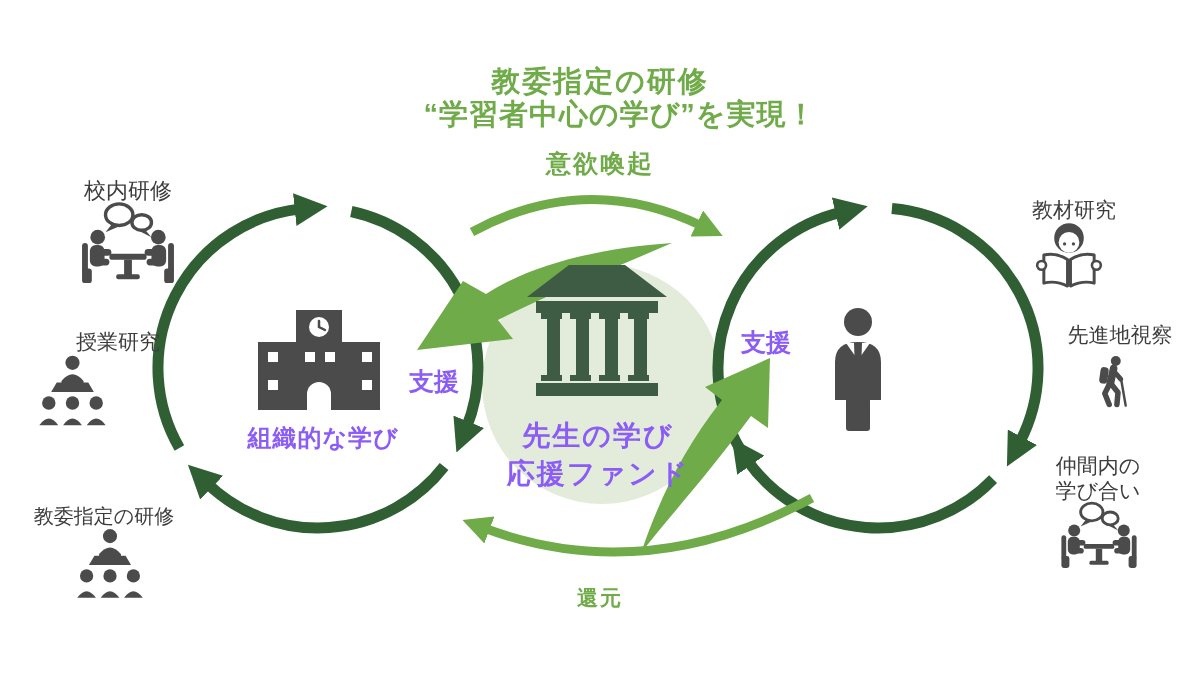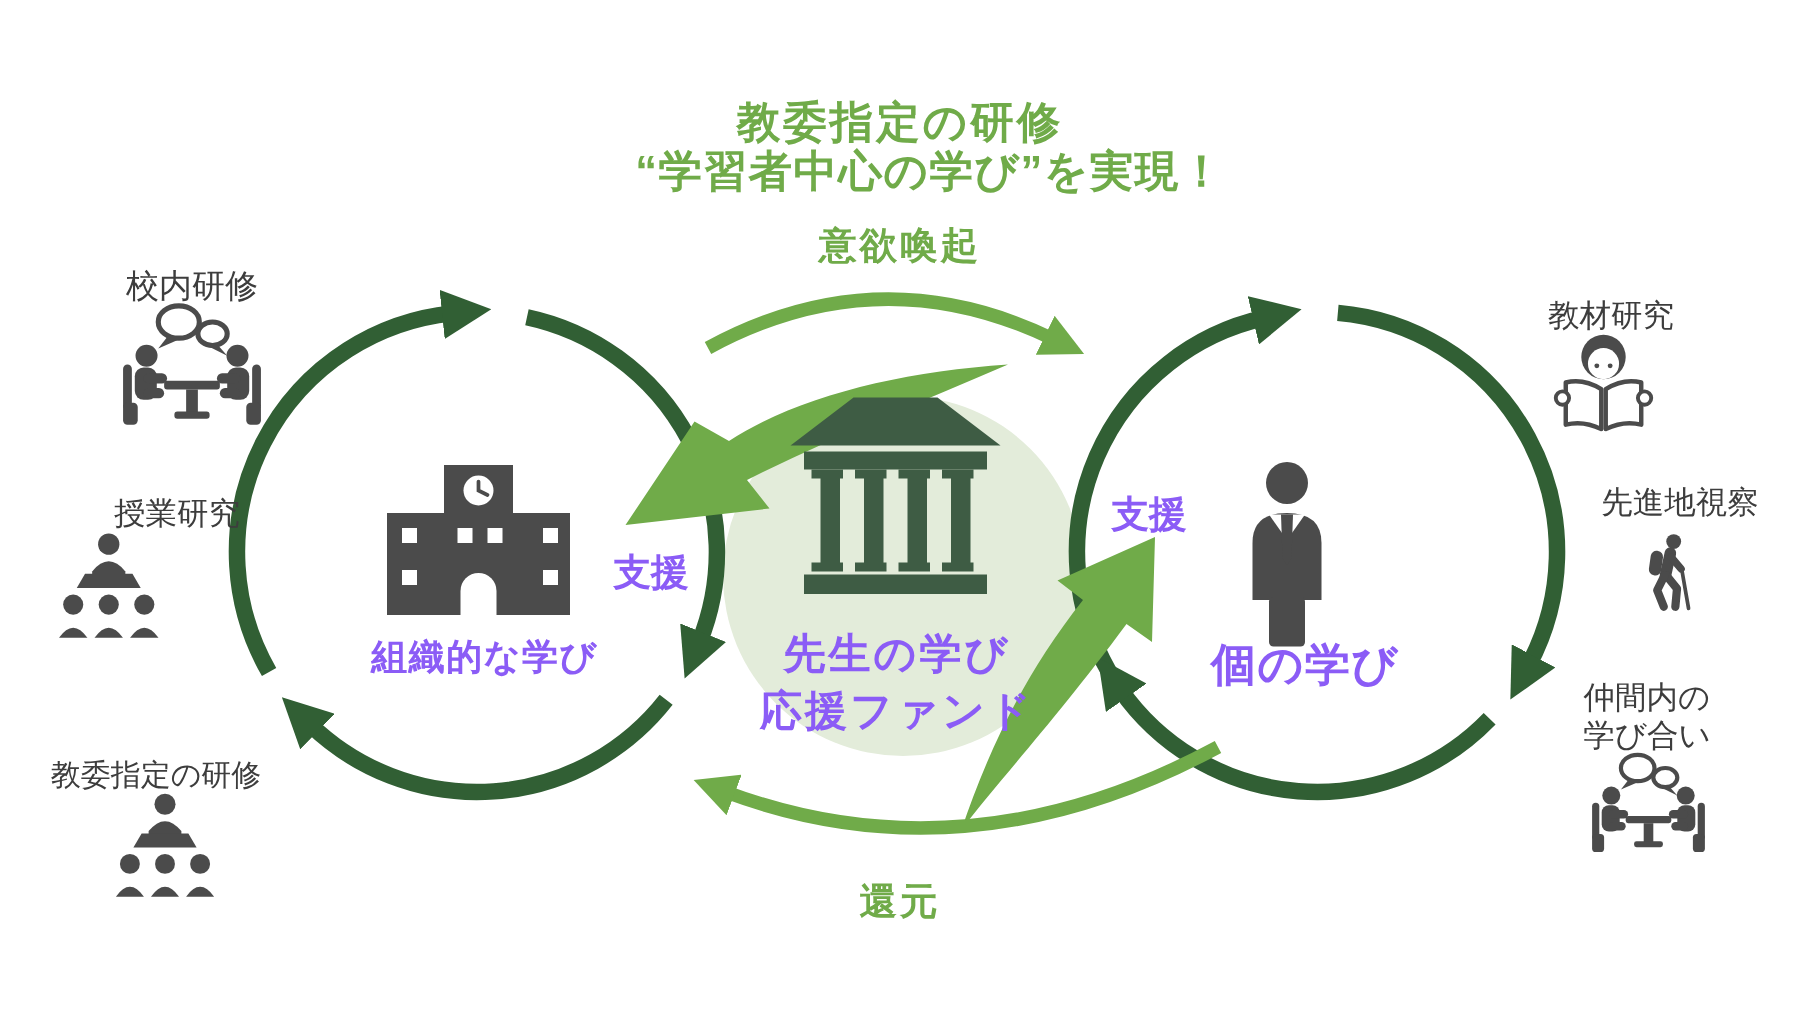--- a/index.html
+++ b/index.html
@@ -6,21 +6,21 @@
   .canvas{position:relative;width:1200px;height:675px;background:#ffffff;overflow:hidden;
           font-family:"Liberation Sans","DejaVu Sans",sans-serif;}
   .art{position:absolute;left:0;top:0;}
   .lbl{position:absolute;transform:translateX(-50%);white-space:nowrap;text-align:center;}
   .green-b{color:#70ab49;font-weight:bold;}
   .dgreen-b{color:#8b5cf6;font-weight:bold;}
   .gray-l{color:#3d3d3d;font-weight:normal;}
   .title1{top:62px;left:600px;font-size:29px;letter-spacing:2px;}
   .title2{top:95px;left:600px;font-size:29px;letter-spacing:1px;margin-left:20px;}
   .flow-top{top:147px;left:600px;font-size:25px;letter-spacing:2px;}
-  .flow-bottom{top:584px;left:600px;font-size:25px;letter-spacing:2px;}
+  .flow-bottom{top:584px;left:600px;font-size:21px;letter-spacing:2px;}
   .support-left{top:365px;left:434px;font-size:25px;}
   .support-right{top:326px;left:766px;font-size:25px;}
   .cycle-left{top:422px;left:323px;font-size:24px;letter-spacing:1px;}
   .fund1{top:417px;left:598px;font-size:28px;letter-spacing:2px;}
   .fund2{top:455px;left:598px;font-size:28px;letter-spacing:2px;}
   .cycle-right{top:423px;left:870px;font-size:30px;letter-spacing:1px;}
   .s-konai{top:176px;left:128px;font-size:22px;}
   .s-jugyo{top:328px;left:73px;font-size:21px;margin-left:45px;}
   .s-kyoi{top:503px;left:104px;font-size:20px;font-family:Liberation Serif, serif;}
   .s-kyozai{top:196px;left:1074px;font-size:21px;}
@@ -179,21 +179,20 @@
   <div class="lbl green-b title2">“学習者中心の学び”を実現！</div>
 
   <div class="lbl green-b flow-top">意欲喚起</div>
   <div class="lbl green-b flow-bottom">還元</div>
   <div class="lbl dgreen-b support-left">支援</div>
   <div class="lbl dgreen-b support-right">支援</div>
 
   <div class="lbl dgreen-b cycle-left">組織的な学び</div>
   <div class="lbl dgreen-b fund1">先生の学び</div>
   <div class="lbl dgreen-b fund2">応援ファンド</div>
-  <div class="lbl dgreen-b cycle-right">個の学び</div>
 
   <div class="lbl gray-l s-konai">校内研修</div>
   <div class="lbl gray-l s-jugyo">授業研究</div>
   <div class="lbl gray-l s-kyoi">教委指定の研修</div>
   <div class="lbl gray-l s-kyozai">教材研究</div>
   <div class="lbl gray-l s-senshin">先進地視察</div>
   <div class="lbl gray-l s-nakama">仲間内の
 学び合い</div>
 
 </div>

